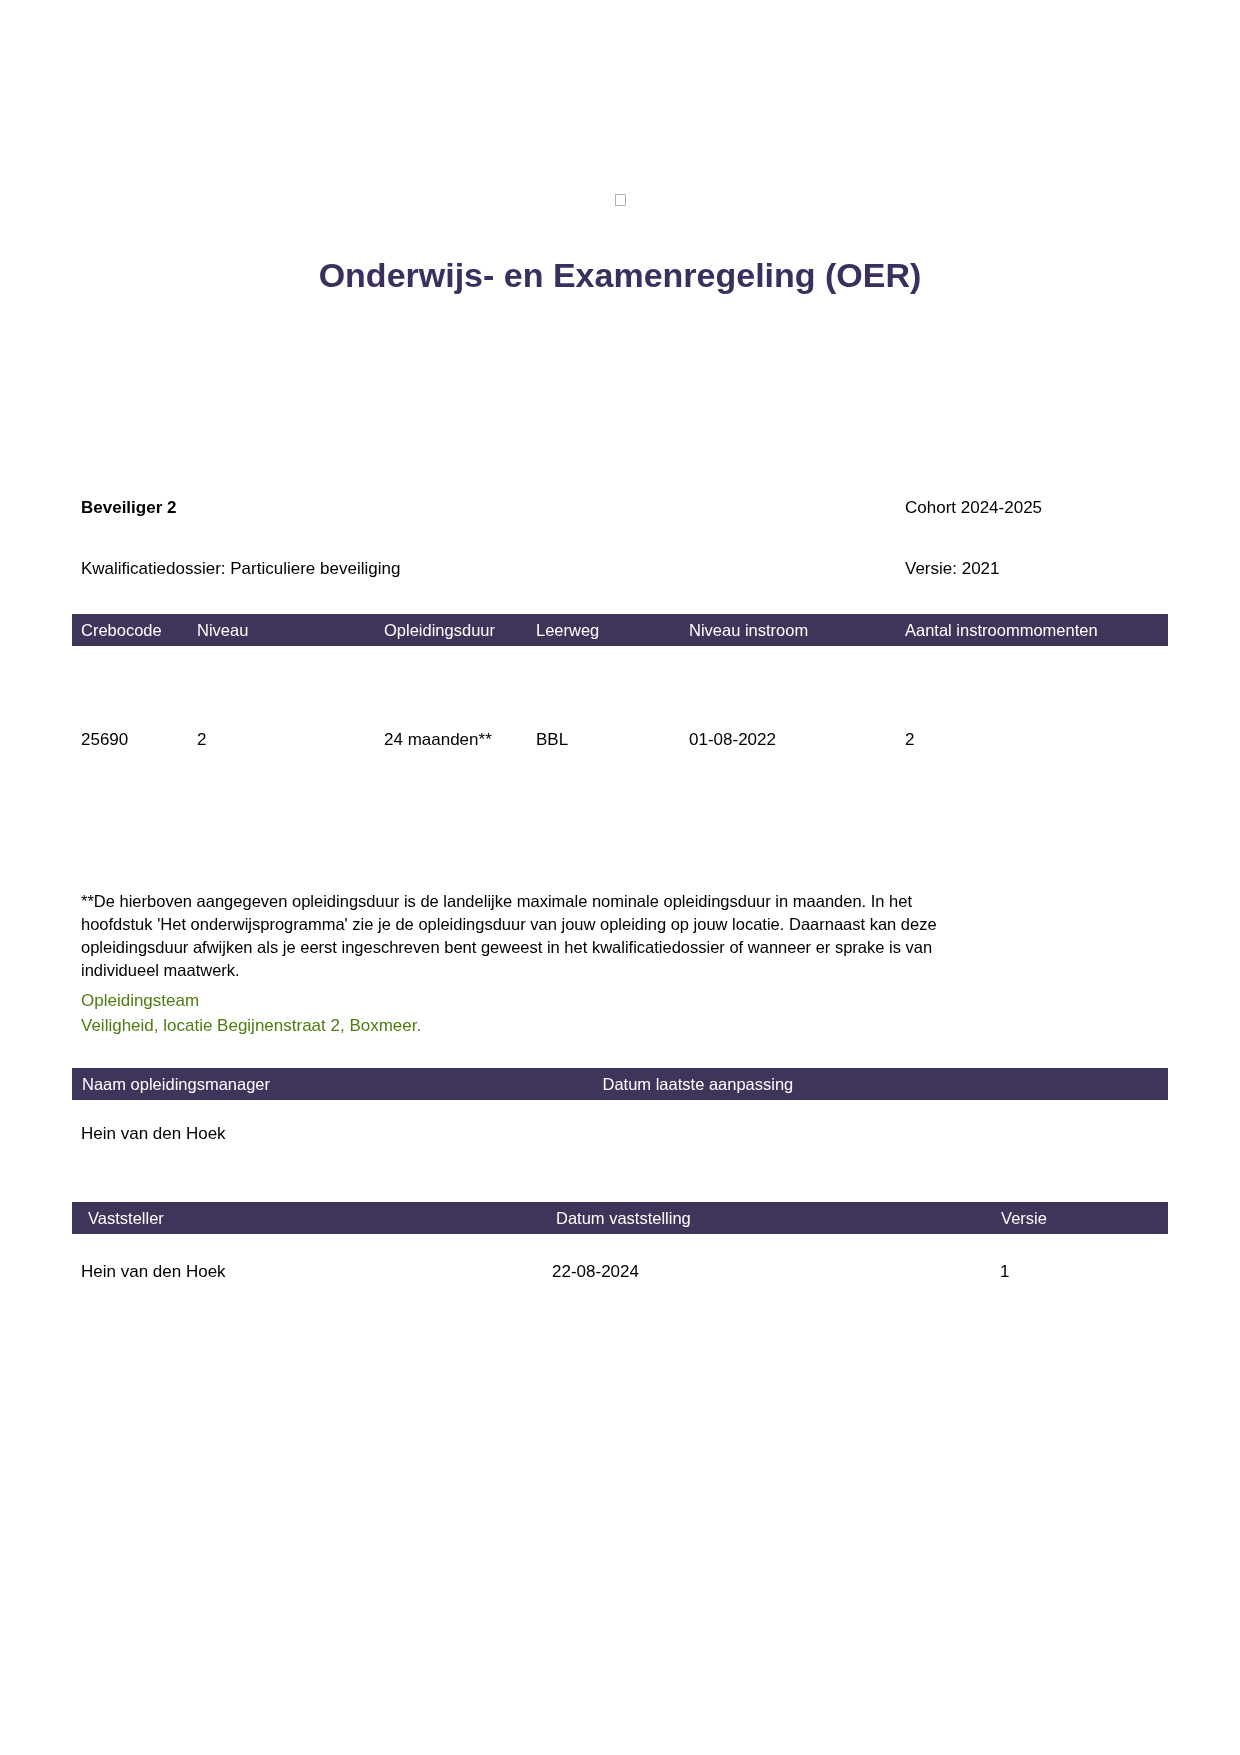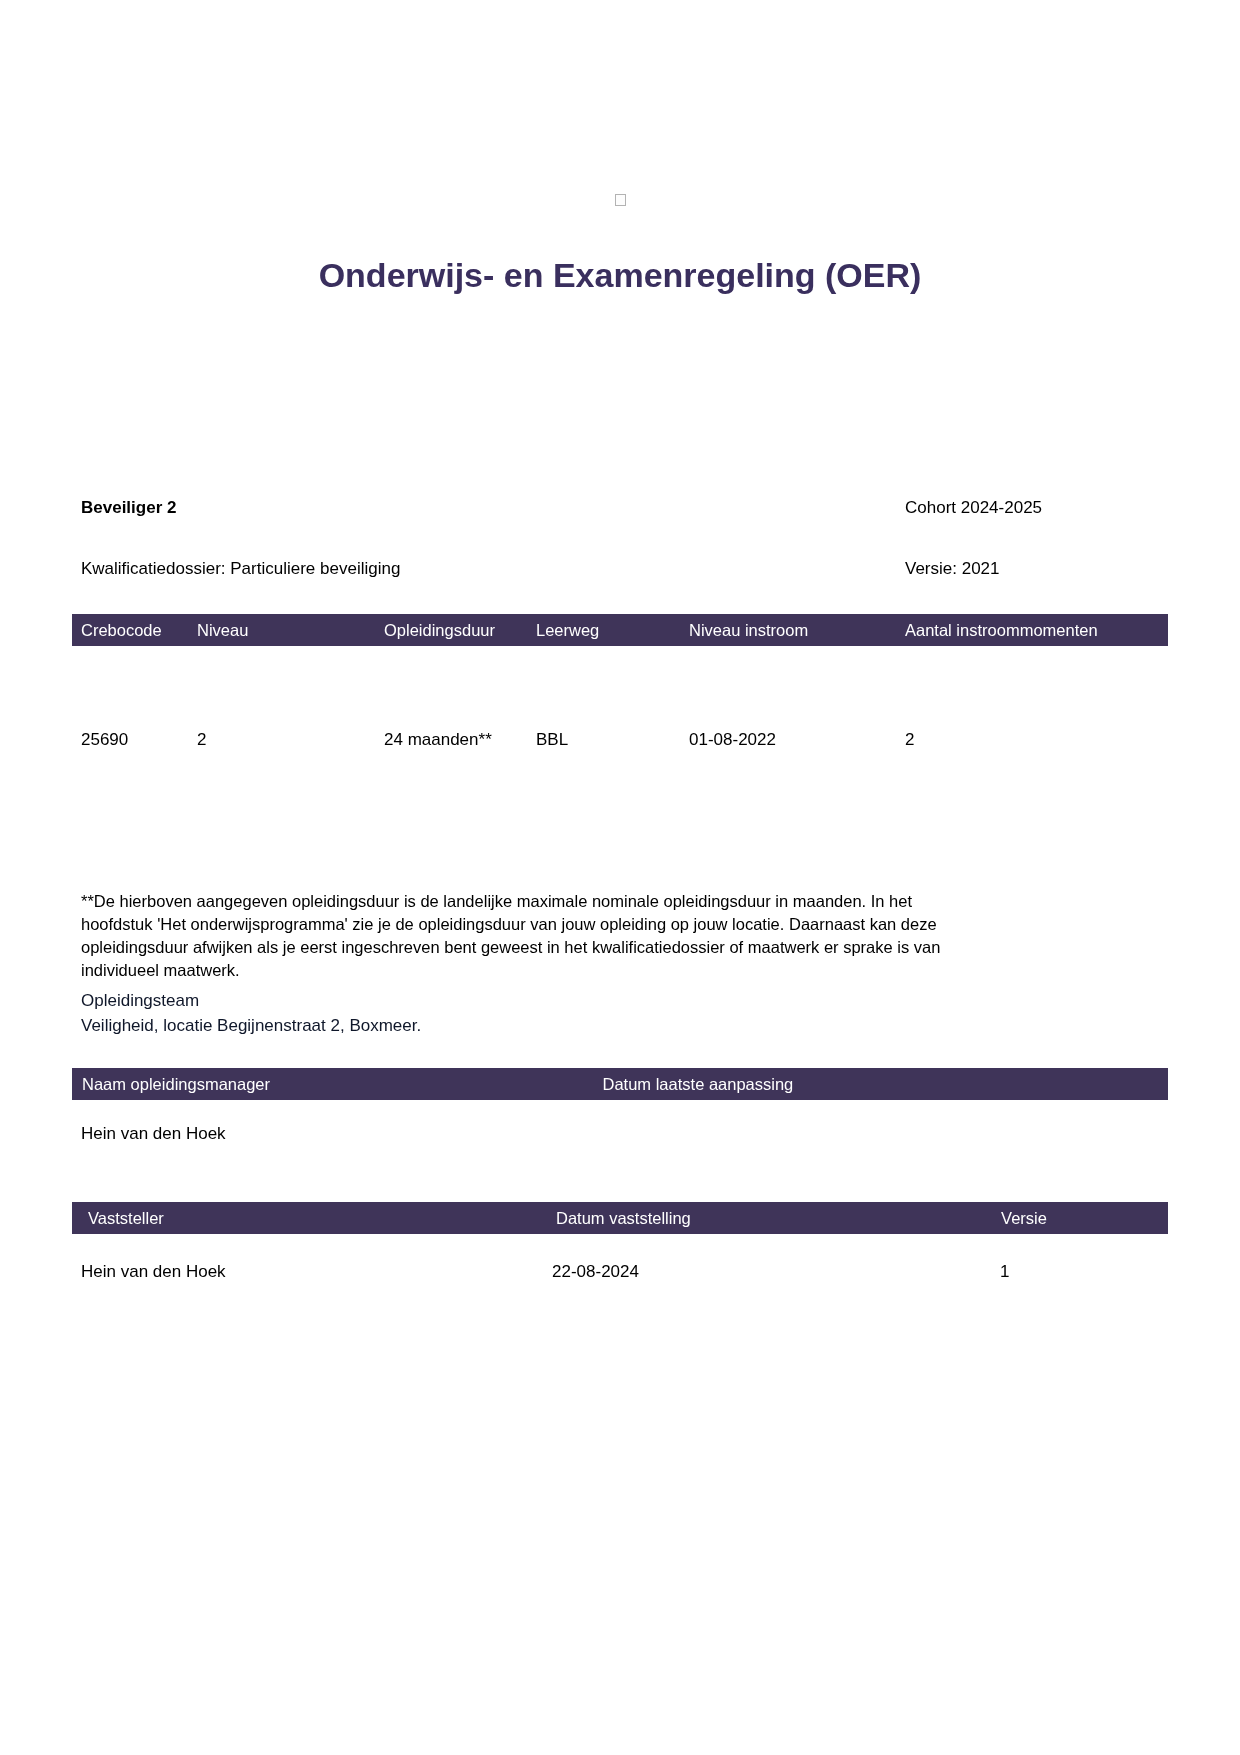--- a/index.html
+++ b/index.html
@@ -79,21 +79,21 @@
     font-size:16.5px;
     line-height:23px;
     color:#000000;
     margin-top:40px;
   }
   .team {
     position:absolute;
     left:81px; top:988px;
     font-size:17px;
     line-height:25px;
-    color:#0f172a;
+    color:#4d7c0f;
   }
 </style>
 </head>
 <body>
 
 <div class="page">
 
   <div class="img-placeholder"></div>
 
   <div class="doc-title">Onderwijs- en Examenregeling (OER)</div>
@@ -117,21 +117,21 @@
     <div class="cell t1c2">2</div>
     <div class="cell t1c3">24 maanden**</div>
     <div class="cell t1c4">BBL</div>
     <div class="cell t1c5">01-08-2022</div>
     <div class="cell t1c6">2</div>
   </div>
 
   <div class="note">
     <div>**De hierboven aangegeven opleidingsduur is de landelijke maximale nominale opleidingsduur in maanden. In het</div>
     <div>hoofdstuk 'Het onderwijsprogramma' zie je de opleidingsduur van jouw opleiding op jouw locatie. Daarnaast kan deze</div>
-    <div>opleidingsduur afwijken als je eerst ingeschreven bent geweest in het kwalificatiedossier of maatwerk er sprake is van</div>
+    <div>opleidingsduur afwijken als je eerst ingeschreven bent geweest in het kwalificatiedossier of wanneer er sprake is van</div>
     <div>individueel maatwerk.</div>
   </div>
 
   <div class="team">
     <div>Opleidingsteam</div>
     <div>Veiligheid, locatie Begijnenstraat 2, Boxmeer.</div>
   </div>
 
   <div class="band band2">
     <div class="cell t2c1">Naam opleidingsmanager</div>

